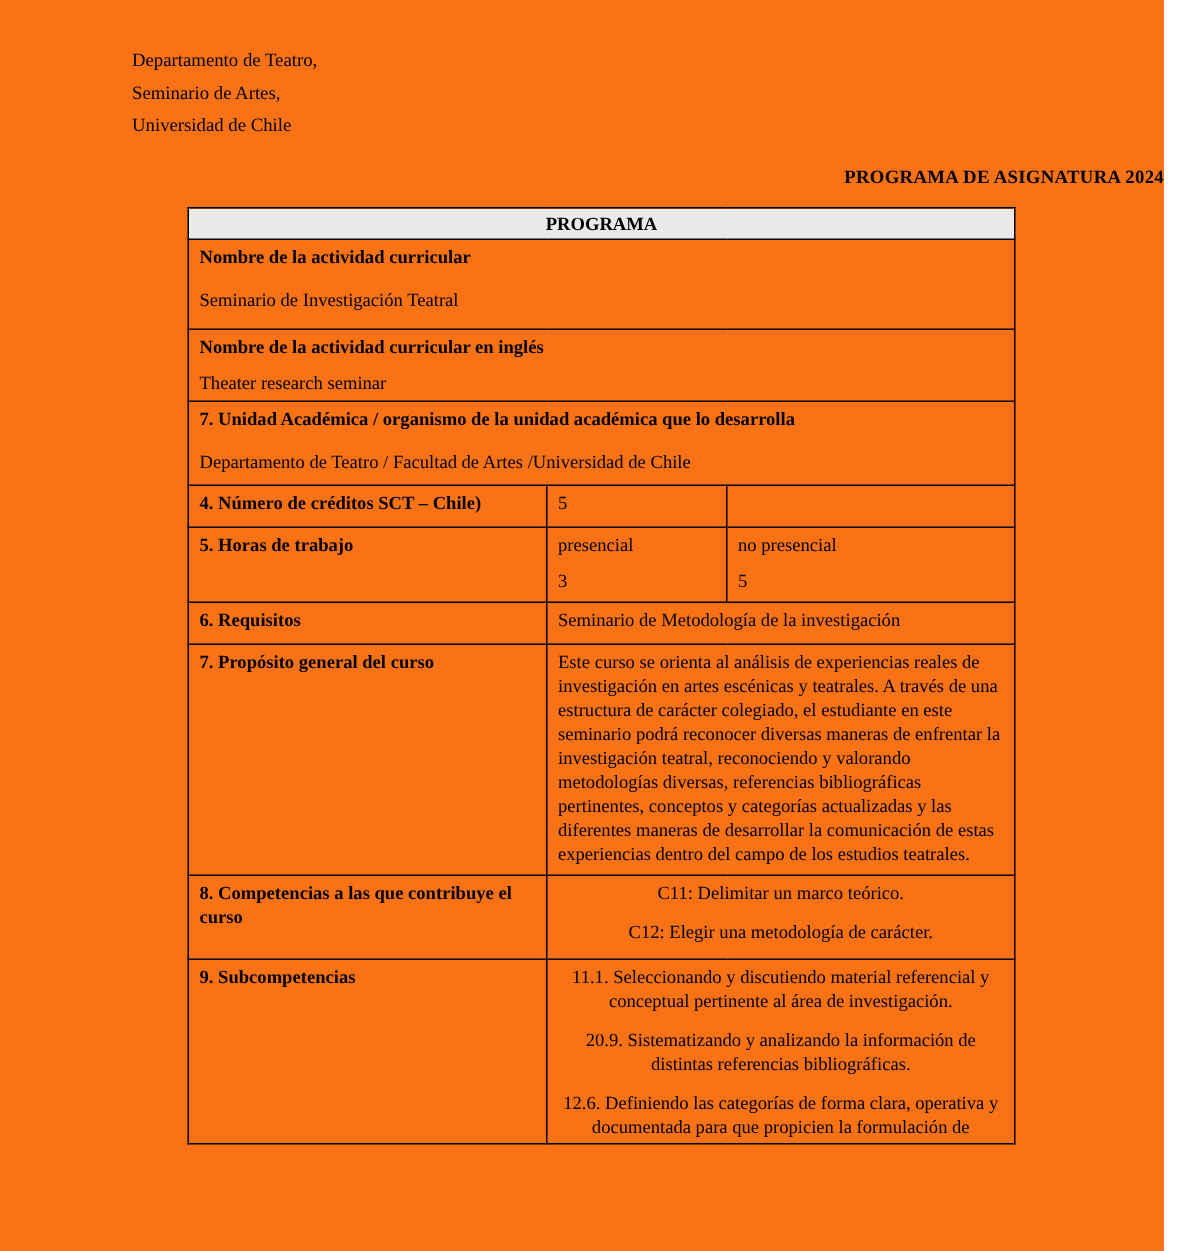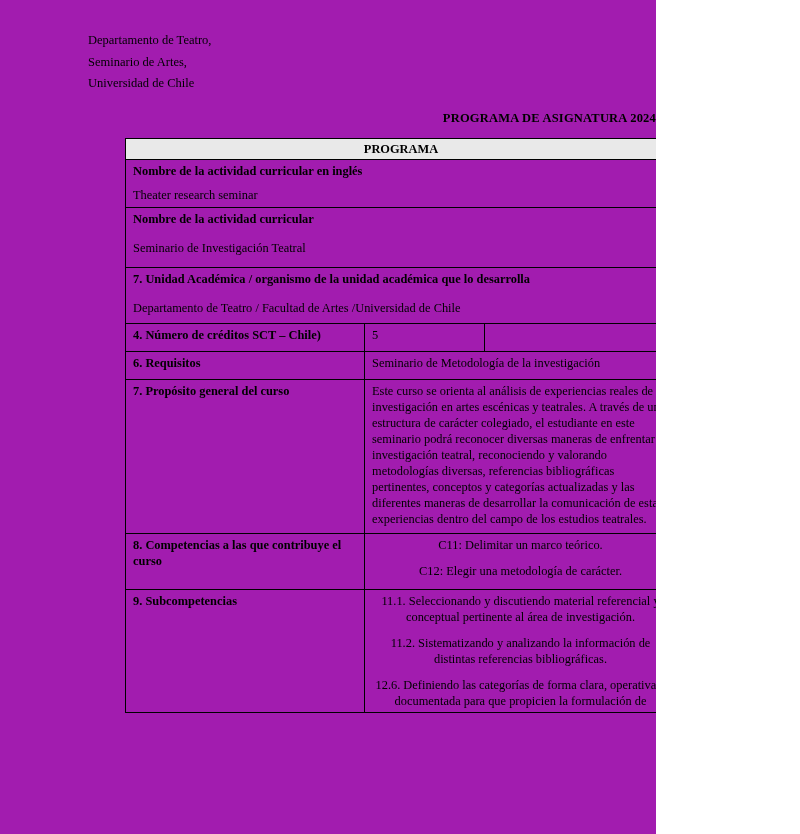--- a/index.html
+++ b/index.html
@@ -5,22 +5,22 @@
   * { box-sizing: border-box; }
   html, body { margin: 0; padding: 0; }
   body {
     width: 800px; height: 834px;
     background: #ffffff;
     font-family: "Liberation Serif", "DejaVu Serif", serif;
     color: #000000;
   }
   .page {
     position: relative;
-    width: 656px; height: 834px;
-    background: #a21caf;
+    width: 776px; height: 834px;
+    background: #f97316;
     overflow: hidden;
   }
   .letterhead {
     position: absolute;
     left: 88px; top: 30px;
     font-size: 12.5px;
     line-height: 21.5px;
   }
   .doc-title {
     position: absolute;
@@ -79,47 +79,58 @@
       <col style="width:239px">
       <col style="width:120px">
       <col style="width:192px">
     </colgroup>
 
     <tbody>
         <tr style="height:20px">
       <th colspan="3" class="programa-header">PROGRAMA</th>
     </tr>
 
+    <tr style="height:60px">
+      <td colspan="3">
+        <div class="label para-gap">Nombre de la actividad curricular</div>
+        <div>Seminario de Investigación Teatral</div>
+      </td>
+    </tr>
+
     <tr style="height:48px">
       <td colspan="3">
         <div class="label para-gap8">Nombre de la actividad curricular en inglés</div>
         <div>Theater research seminar</div>
-      </td>
-    </tr>
-
-    <tr style="height:60px">
-      <td colspan="3">
-        <div class="label para-gap">Nombre de la actividad curricular</div>
-        <div>Seminario de Investigación Teatral</div>
       </td>
     </tr>
 
     <tr style="height:56px">
       <td colspan="3">
         <div class="label para-gap">7. Unidad Académica / organismo de la unidad académica que lo desarrolla</div>
         <div>Departamento de Teatro / Facultad de Artes /Universidad de Chile</div>
       </td>
     </tr>
 
     <tr style="height:28px">
       <td class="label">4. Número de créditos SCT – Chile)</td>
       <td class="center">5</td>
       <td></td>
     </tr>
 
+    <tr style="height:50px">
+      <td class="label">5. Horas de trabajo</td>
+      <td class="center">
+        <div class="para-gap8">presencial</div>
+        <div>3</div>
+      </td>
+      <td class="center">
+        <div class="para-gap8">no presencial</div>
+        <div>5</div>
+      </td>
+    </tr>
 
     <tr style="height:28px">
       <td class="label">6. Requisitos</td>
       <td colspan="2">Seminario de Metodología de la investigación</td>
     </tr>
 
     <tr style="height:154px">
       <td class="label">7. Propósito general del curso</td>
       <td colspan="2">Este curso se orienta al análisis de experiencias reales de investigación en artes escénicas y teatrales.  A través de una estructura de carácter colegiado, el estudiante en este seminario podrá reconocer diversas maneras de enfrentar la investigación teatral, reconociendo y valorando metodologías diversas, referencias bibliográficas pertinentes, conceptos y categorías actualizadas y las diferentes maneras de desarrollar la comunicación de estas experiencias dentro del campo de los estudios teatrales.</td>
     </tr>
@@ -129,21 +140,21 @@
       <td colspan="2">
         <div class="value-par">C11: Delimitar un marco teórico.</div>
         <div class="value-par">C12: Elegir una metodología de carácter.</div>
       </td>
     </tr>
 
     <tr style="height:107px">
       <td class="label">9. Subcompetencias</td>
       <td colspan="2">
         <div class="value-par">11.1. Seleccionando y discutiendo material referencial y conceptual pertinente al área de investigación.</div>
-        <div class="value-par">11.2. Sistematizando y analizando la información de distintas referencias bibliográficas.</div>
+        <div class="value-par">20.9. Sistematizando y analizando la información de distintas referencias bibliográficas.</div>
         <div class="value-par">12.6. Definiendo las categorías de forma clara, operativa y documentada para que propicien la formulación de</div>
       </td>
     </tr>
 
   </tbody>
     </table>
 
 </div>
 
 </body></html>

